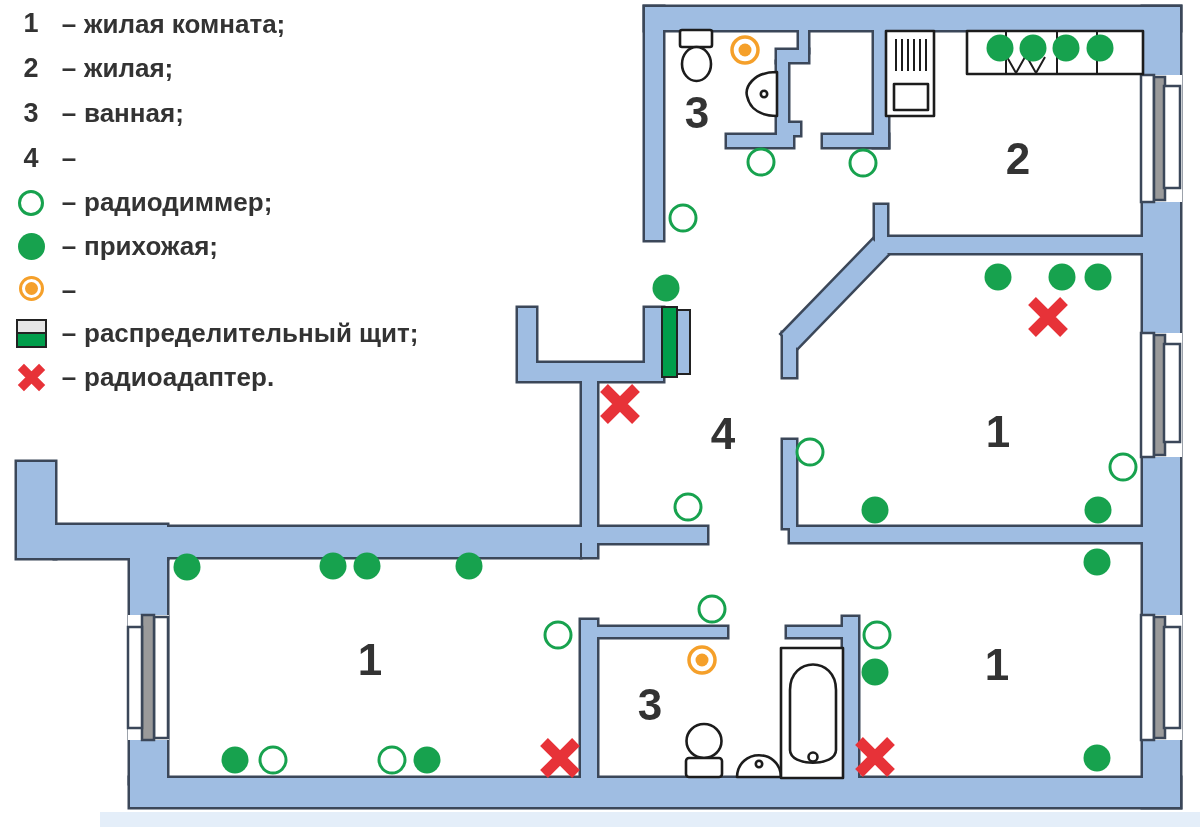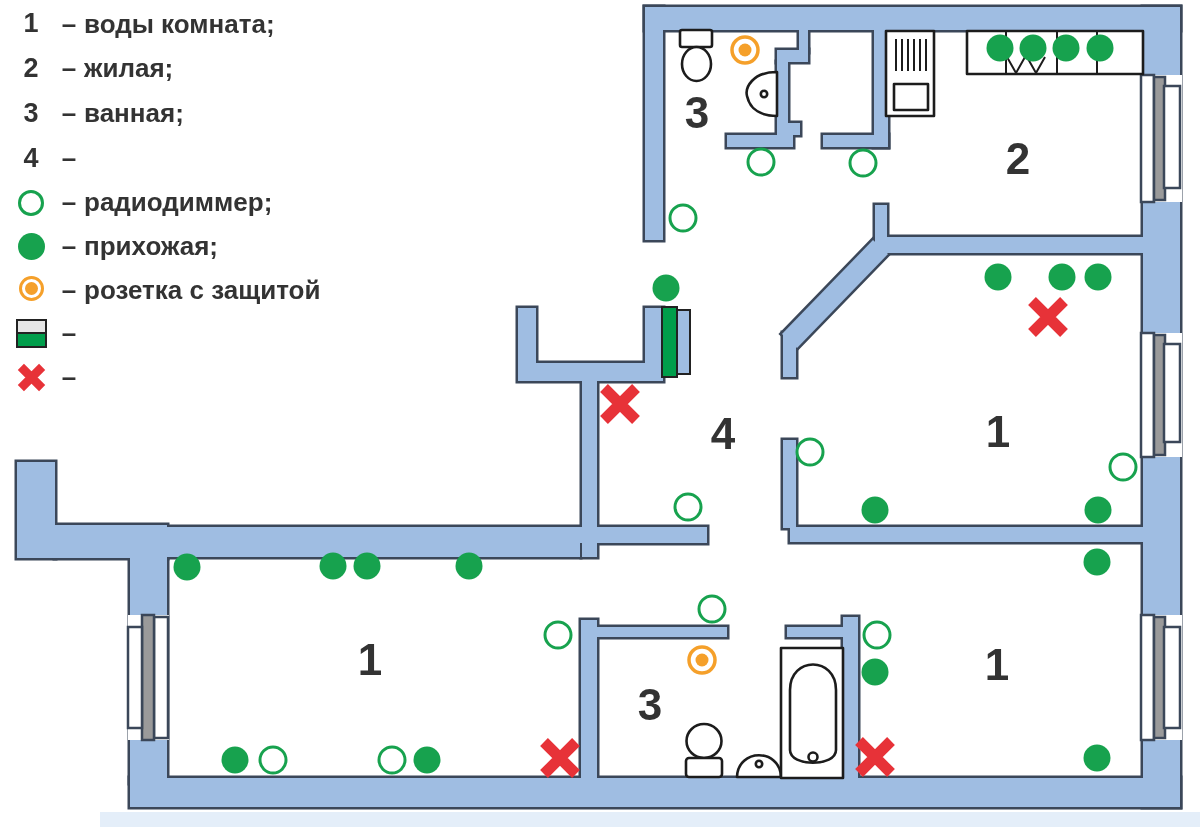--- a/index.html
+++ b/index.html
@@ -40,21 +40,21 @@
   .ico-board-top{height:50%;background:var(--bgray);border-bottom:2px solid #222;box-sizing:border-box;}
   .ico-board-bot{height:50%;background:var(--bgreen);}
 </style>
 </head>
 <body>
 
 <div class="legend">
   <div class="lrow">
     <span class="lsym lnum">1</span>
     <span class="ldash">–</span>
-    <span class="llabel">воды комната;</span>
+    <span class="llabel">жилая комната;</span>
   </div>
   <div class="lrow">
     <span class="lsym lnum">2</span>
     <span class="ldash">–</span>
     <span class="llabel">жилая;</span>
   </div>
   <div class="lrow">
     <span class="lsym lnum">3</span>
     <span class="ldash">–</span>
     <span class="llabel">ванная;</span>
@@ -78,39 +78,40 @@
     <span class="llabel">прихожая;</span>
   </div>
   <div class="lrow align-top">
     <span class="lsym">
         <span class="ico-splash">
           <span class="ico-splash-dot"></span>
         </span>
       </span>
     <span class="ldash">–</span>
     <span class="llabel">
-      <div>розетка с защитой</div>
     </span>
   </div>
   <div class="lrow">
     <span class="lsym">
       <span class="ico-board">
         <span class="ico-board-top" style="display:block"></span>
         <span class="ico-board-bot" style="display:block"></span>
       </span>
     </span>
     <span class="ldash">–</span>
+    <span class="llabel">распределительный щит;</span>
   </div>
   <div class="lrow">
     <span class="lsym">
       <svg width="31" height="29" viewBox="0 0 32 30">
         <path d="M5,4 L27,26 M27,4 L5,26" stroke="var(--red)" stroke-width="9" fill="none"></path>
       </svg>
     </span>
     <span class="ldash">–</span>
+    <span class="llabel">радиоадаптер.</span>
   </div>
 </div>
 
 <svg id="plan" width="1200" height="827" viewBox="0 0 1200 827">
   <defs>
     <g id="wallshapes">
       <rect x="645" y="7" width="535" height="23"></rect>
       <rect x="645" y="7" width="18" height="233"></rect>
       <rect x="1143" y="7" width="37" height="800"></rect>
       <rect x="130" y="778" width="1050" height="29"></rect>

